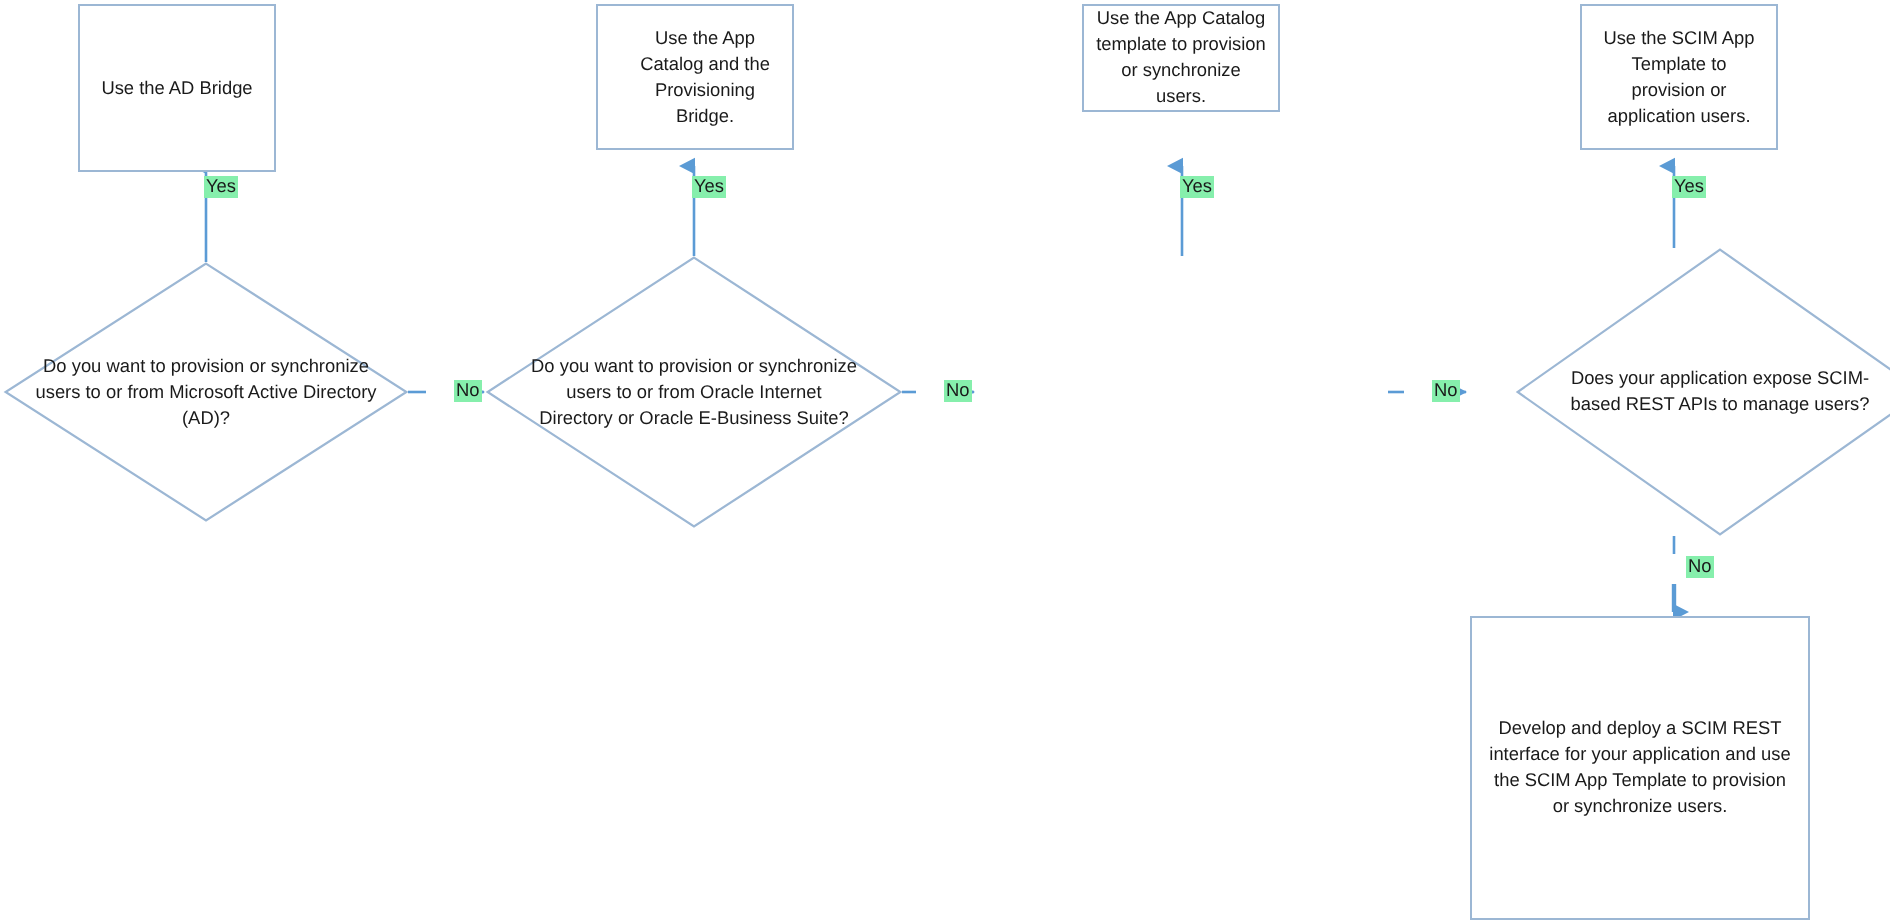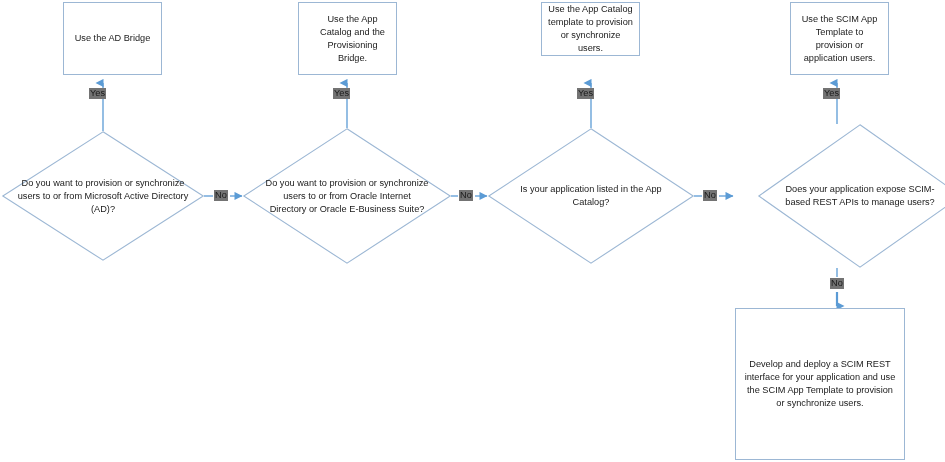--- a/index.html
+++ b/index.html
@@ -74,23 +74,24 @@
     width: 945px;
     height: 462px;
     overflow: visible;
     pointer-events: none;
   }
   .edge-label {
     position: absolute;
     color: #1a1a1a;
     font-size: 9.2px;
     line-height: 11px;
-    background: #737373;
+    background: #86efac;
     padding: 0 1px;
     white-space: nowrap;
+    margin-left: 13px;
   }
 </style>
 </head>
 <body>
 
 <div id="canvas">
 
   <svg class="conn" viewBox="0 0 945 462" width="945" height="462">
     <defs>
       <marker id="arrowUp" markerWidth="9" markerHeight="9" refX="4.5" refY="8" orient="auto" markerUnits="userSpaceOnUse">
@@ -144,21 +145,21 @@
   <div class="edge-label" style="left:89px; top:88px;">Yes</div>
   <div class="edge-label" style="left:333px; top:88px;">Yes</div>
   <div class="edge-label" style="left:577px; top:88px;">Yes</div>
   <div class="edge-label" style="left:823px; top:88px;">Yes</div>
 
   <div class="edge-label" style="left:214px; top:190px;">No</div>
   <div class="edge-label" style="left:459px; top:190px;">No</div>
   <div class="edge-label" style="left:703px; top:190px;">No</div>
   <div class="edge-label" style="left:830px; top:278px;">No</div>
 
-  <div class="node-box" style="left:63px; top:2px; width:99px; height:73px;">
+  <div class="node-box" style="left:39px; top:2px; width:99px; height:84px;">
     <span class="txt">Use the AD Bridge</span>
   </div>
 
   <div class="node-box" style="left:298px; top:2px; width:99px; height:73px;padding-left:16px;">
     <span class="txt">Use the App Catalog and the Provisioning Bridge.</span>
   </div>
 
   <div class="node-box" style="left:541px; top:2px; width:99px; height:54px;">
     <span class="txt">Use the App Catalog template to provision or synchronize users.</span>
   </div>
@@ -178,28 +179,20 @@
 
   <div class="diamond-wrap" style="left:243px; top:128px; width:208px; height:136px;">
     <svg width="208" height="136" viewBox="0 0 208 136">
       <polygon points="104,0.8 207.2,68 104,135.2 0.8,68" fill="#ffffff" stroke="#9cb7d4" stroke-width="1.1"></polygon>
     </svg>
     <div class="diamond-label">
       <span class="txt" style="width:164px;">Do you want to provision or synchronize users to or from Oracle Internet Directory or Oracle E-Business Suite?</span>
     </div>
   </div>
 
-  <div class="diamond-wrap" style="left:488px; top:128px; width:206px; height:136px;">
-    <svg width="206" height="136" viewBox="0 0 206 136">
-      <polygon points="103,0.8 205.2,68 103,135.2 0.8,68" fill="#ffffff" stroke="#9cb7d4" stroke-width="1.1"></polygon>
-    </svg>
-    <div class="diamond-label">
-      <span class="txt" style="width:162px;">Is your application listed in the App Catalog?</span>
-    </div>
-  </div>
 
   <div class="diamond-wrap" style="left:758px; top:124px; width:204px; height:144px;text-decoration:underline;">
     <svg width="204" height="144" viewBox="0 0 204 144">
       <polygon points="102,0.8 203.2,72 102,143.2 0.8,72" fill="#ffffff" stroke="#9cb7d4" stroke-width="1.1"></polygon>
     </svg>
     <div class="diamond-label">
       <span class="txt" style="width:168px;">Does your application expose SCIM-based REST APIs to manage users?</span>
     </div>
   </div>
 

